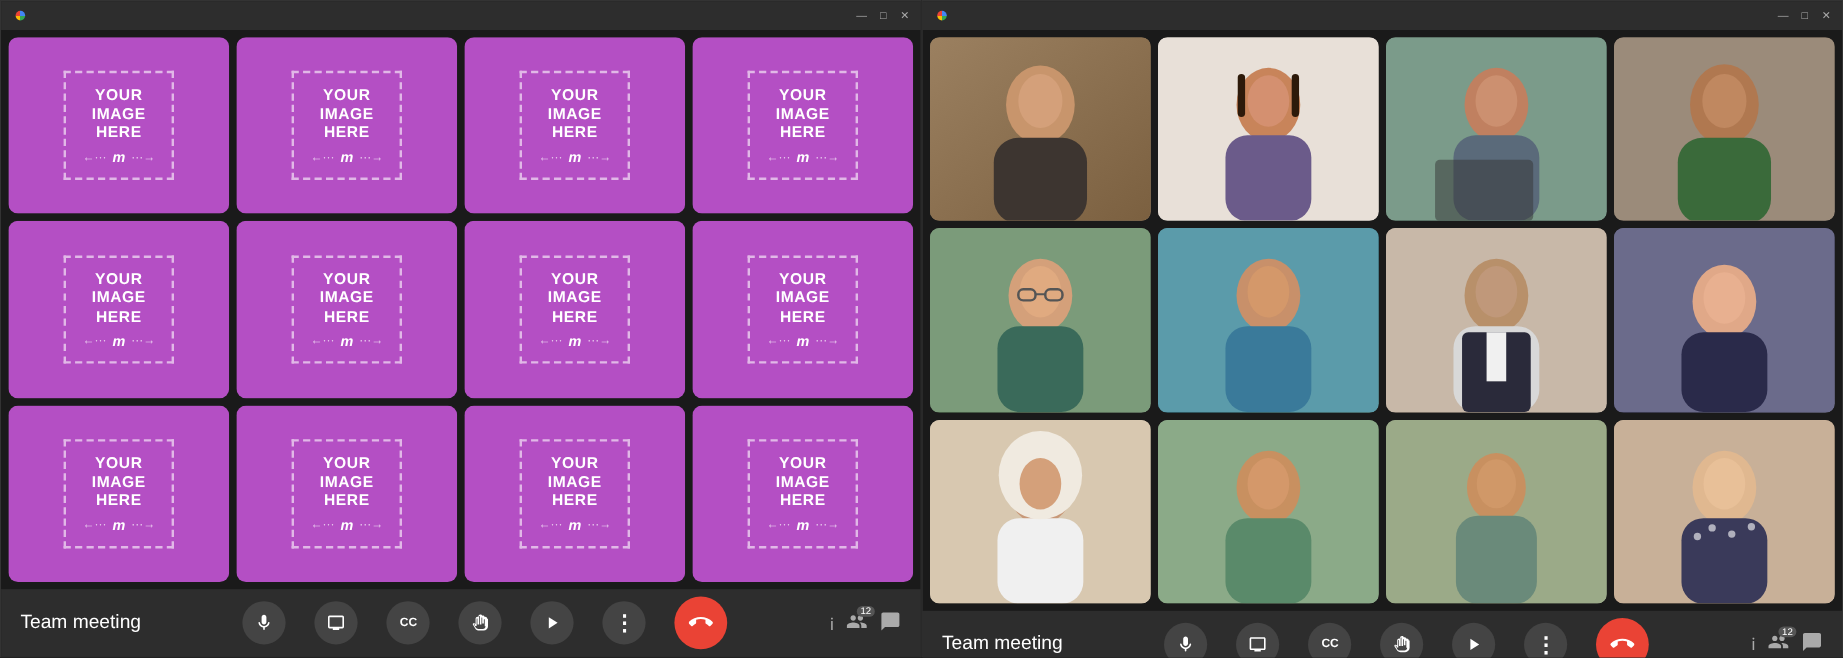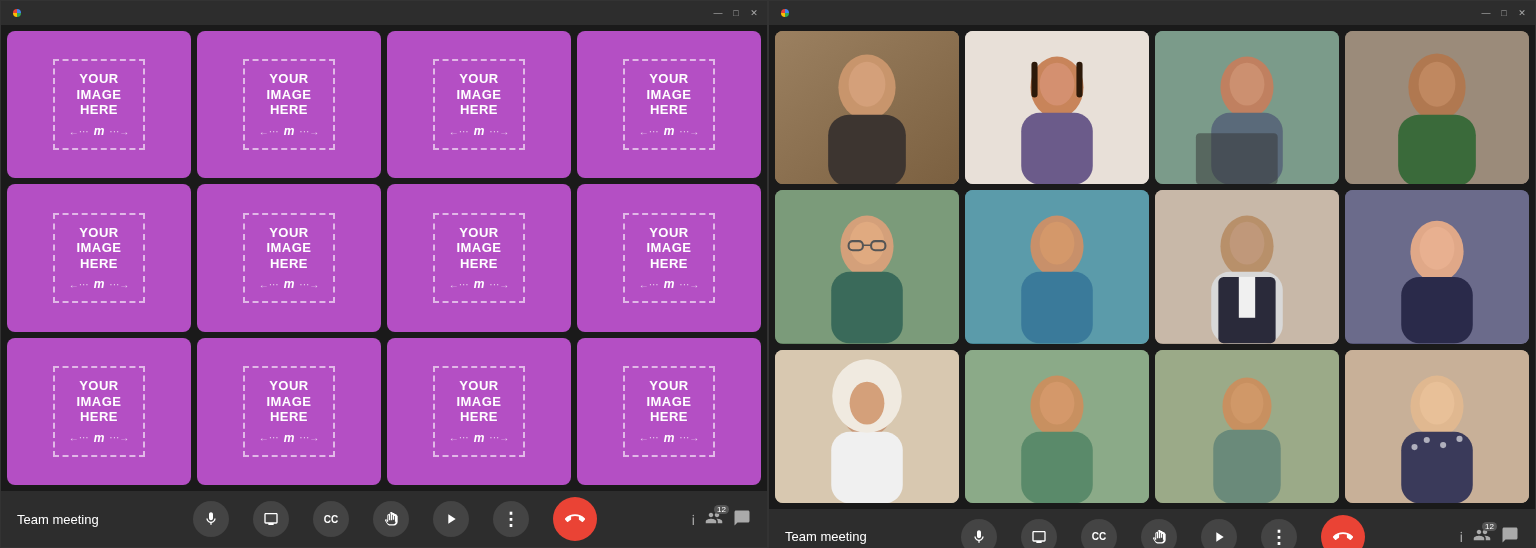--- a/index.html
+++ b/index.html
@@ -132,21 +132,21 @@
       background: #2d2d2d;
       display: flex;
       align-items: center;
       justify-content: space-between;
       padding: 0 16px;
       flex-shrink: 0;
     }
 
     .meeting-title {
       color: #fff;
-      font-size: 13px;
+      font-size: 16px;
       font-weight: 400;
     }
 
     .controls-center {
       display: flex;
       align-items: center;
       gap: 24px;
     }
 
     .ctrl-btn {

